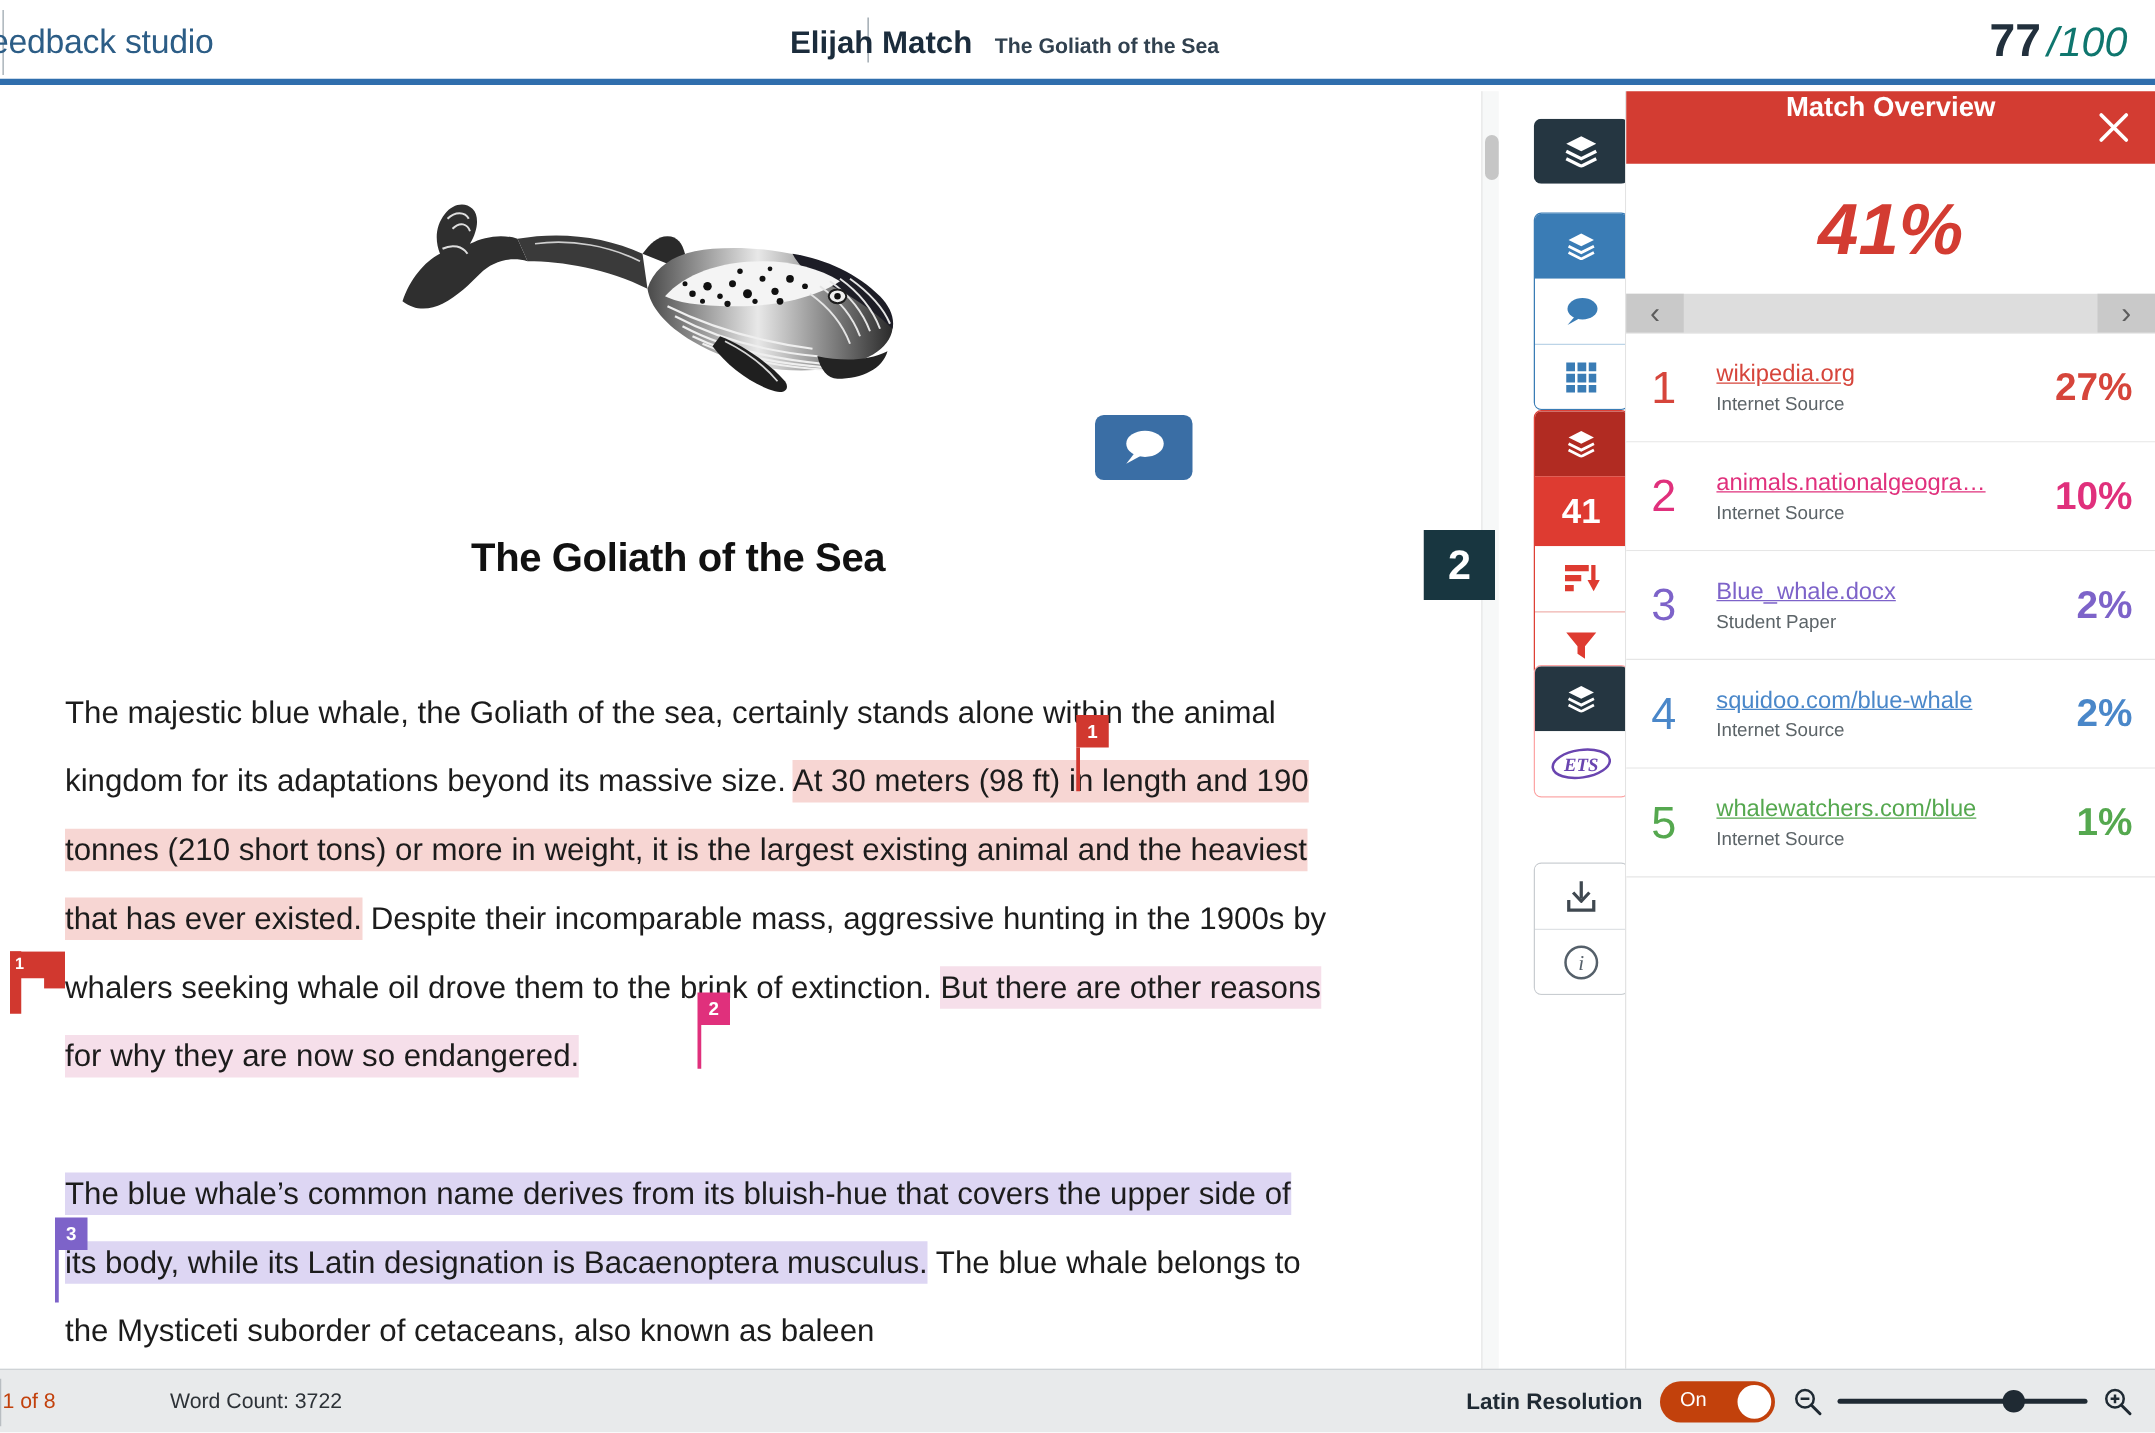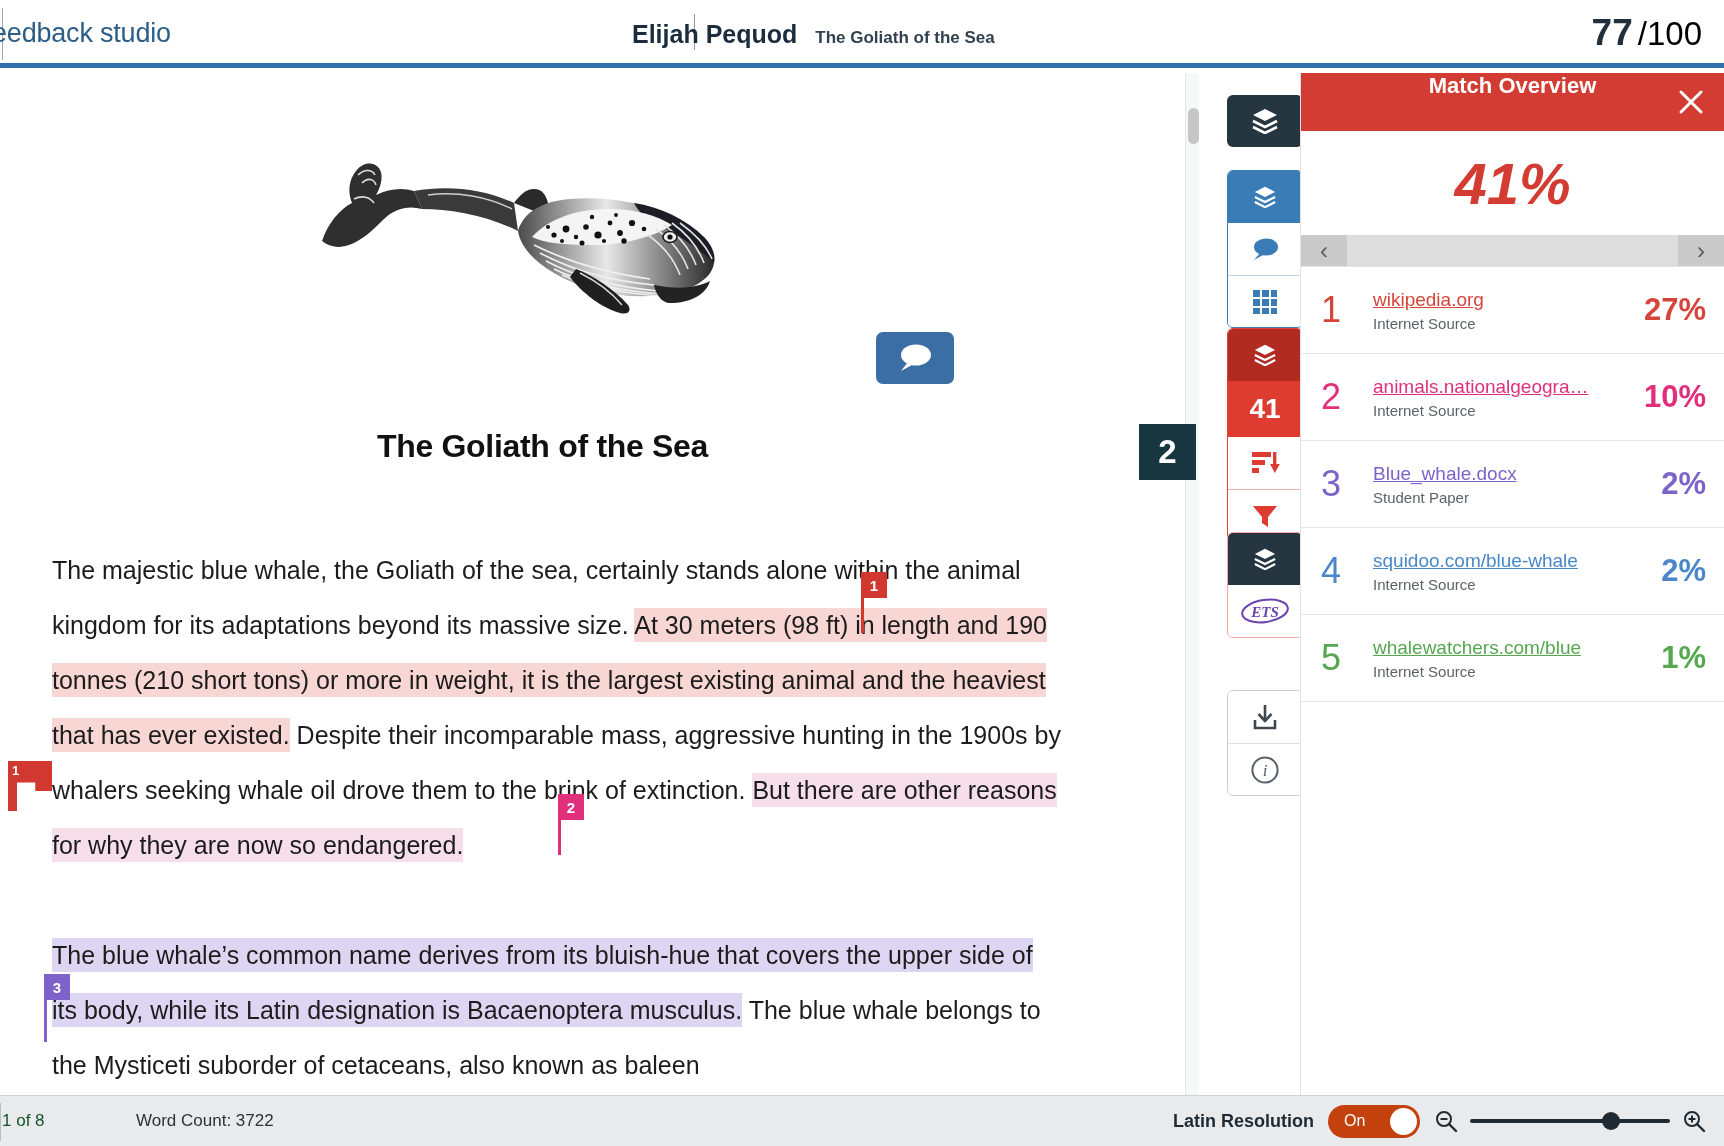--- a/index.html
+++ b/index.html
@@ -36,21 +36,21 @@
     font-size: 25px; font-weight: bold; color: #1b2c3c; white-space: nowrap;
   }
   .paper-title {
     font-size: 17px; font-weight: bold; color: #31414f; white-space: nowrap;
   }
   .score-wrap {
     position: absolute; right: 22px; top: 12px;
     display: flex; align-items: baseline;
   }
   .score-num { font-size: 37px; font-weight: bold; color: #22303d; }
-  .score-den { font-size: 33px; color: #000000; margin-left: 5px; }
+  .score-den { font-size: 33px; color: #0f766e; margin-left: 5px; font-style: italic; }
 
   
   .hdr-tick {
     position: absolute; left: 2px; top: 8px; width: 1px; height: 52px;
     background: #9aa5ad;
   }
   .hdr-tick2 {
     position: absolute; left: 694px; top: 14px; width: 1px; height: 36px;
     background: #8f9aa3;
   }
@@ -245,21 +245,21 @@
   .src-pct { font-size: 31px; font-weight: bold; flex-shrink: 0; text-align: right; }
 
   
   .statusbar {
     position: absolute; left: 0; bottom: 0;
     width: 1724px; height: 51px;
     background: #e8eaeb;
     border-top: 1px solid #cfd3d6;
     display: flex; align-items: center;
   }
-  .sb-pageinfo { position: absolute; left: 2px; font-size: 17px; color: #14532d; }
+  .sb-pageinfo { position: absolute; left: 2px; font-size: 17px; color: #c2410c; }
   .sb-wordcount { position: absolute; left: 136px; font-size: 17px; color: #2d3237; }
   .sb-sep { position: absolute; left: 0px; top: 7px; width: 1px; height: 38px; background: #b9bec2; }
 
   .sb-right {
     position: absolute; right: 18px; display: flex; align-items: center; gap: 14px;
   }
   .hires-label { font-size: 18px; font-weight: bold; color: #1f2a33; }
   .toggle {
     position: relative; width: 92px; height: 33px; border-radius: 17px;
     background: #c2410c; cursor: pointer;
@@ -287,21 +287,21 @@
 </head>
 <body>
 
 <div id="app">
 
   <div class="header">
     <div class="hdr-tick"></div>
     <div class="brand">eedback studio</div>
     <div class="hdr-tick2"></div>
     <div class="hdr-center">
-      <div class="student-name">Elijah Pequod</div>
+      <div class="student-name">Elijah Match</div>
       <div class="paper-title">The Goliath of the Sea</div>
     </div>
     <div class="score-wrap">
       <span class="score-num">77</span>
       <span class="score-den">/100</span>
     </div>
   </div>
 
   <div class="doc-pane">
     <div class="doc-inner">

